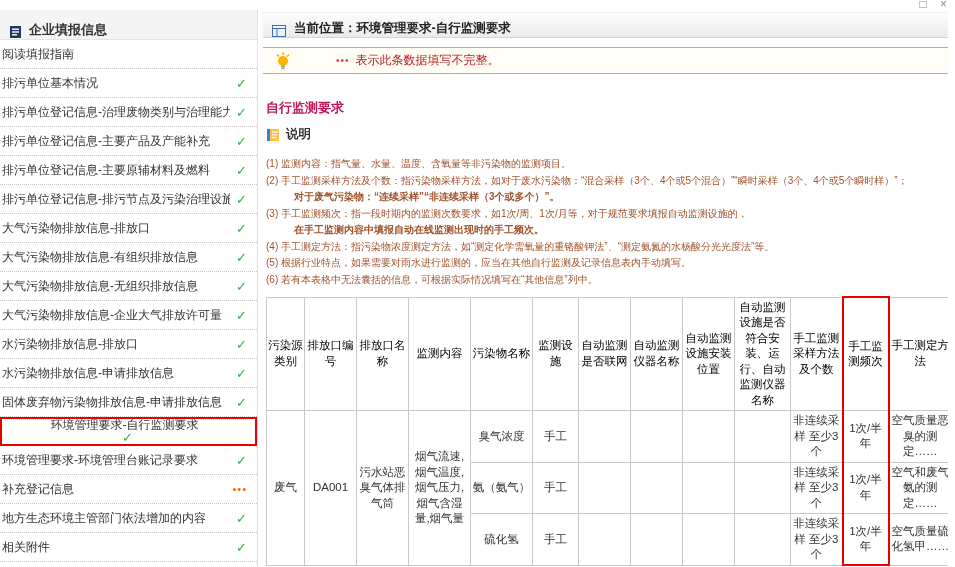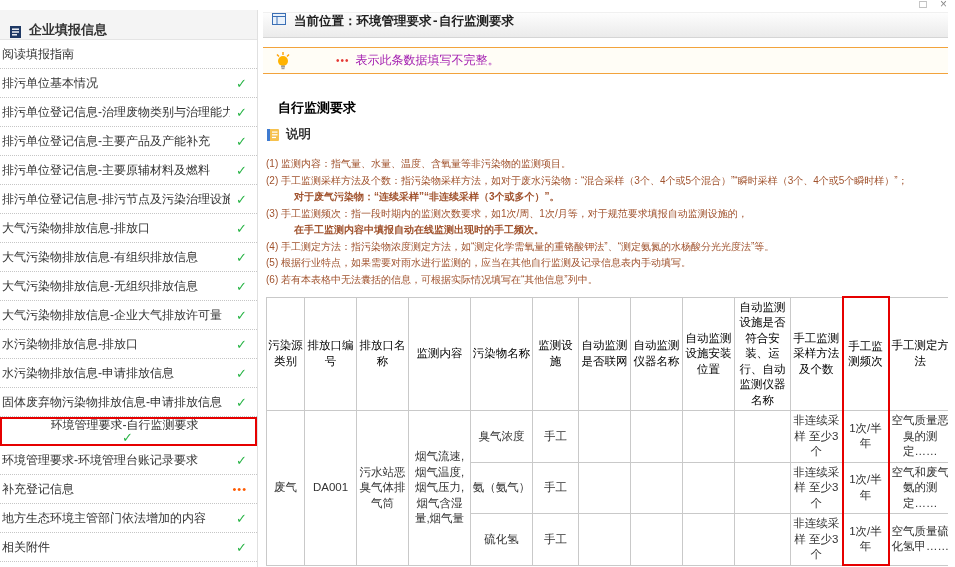--- a/index.html
+++ b/index.html
@@ -24,30 +24,30 @@
     white-space:nowrap; cursor:pointer; overflow:hidden; }
   .side-item.selected { outline:2px solid #e60000; outline-offset:-2px;flex-direction:column; }
   .side-label { overflow:hidden; text-overflow:clip; }
   .check { color:#28b446; font-weight:bold; font-size:13px; flex:0 0 auto; margin-left:6px; }
   .dots { color:#ff5a00; font-size:11px; letter-spacing:1px; flex:0 0 auto; margin-left:6px; }
 
   
   .main { flex:1 1 auto; min-width:0; display:flex; flex-direction:column; padding:2px 7px 0 5px; }
   .crumb { height:26px; flex:0 0 26px; background:linear-gradient(#fdfdfd,#ebebeb);
     border-bottom:1px solid #d5d5d5; border-top:1px solid #f0f0f0;
-    display:flex; align-items:flex-start; gap:8px; padding:0 9px; font-size:12.5px; font-weight:bold; color:#222;font-family:Liberation Mono, monospace; }
+    display:flex; align-items:flex-end; gap:8px; padding:0 9px; font-size:12.5px; font-weight:bold; color:#222; }
   .notice { margin-top:9px; height:27px; flex:0 0 27px; border-top:1px solid #f2a33c; border-bottom:1px solid #f2a33c;
     background:#fffdf6; display:flex; align-items:center; padding:0 12px; }
   .notice-bulb { flex:0 0 auto; }
   .notice-msg { margin-left:45px; display:flex; align-items:center; gap:6px; }
   .notice-dots { color:#e53935; font-size:10px; letter-spacing:1px; }
-  .notice-text { color:#a21caf; font-size:12px; }
+  .notice-text { color:#b91c1c; font-size:12px; }
 
   .content { flex:1 1 auto; overflow:hidden; padding-left:3px; }
-  .section-title { margin:25px 0 9px 12px; color:#000000; font-size:13px; font-weight:bold; }
+  .section-title { margin:25px 0 9px 0; color:#be185d; font-size:13px; font-weight:bold; }
   .instr-head { display:flex; align-items:center; gap:6px; font-size:12.5px; font-weight:bold; color:#333; margin-bottom:13px; }
   .instructions { color:#a0522d; font-size:10px; line-height:16.5px; white-space:nowrap; overflow:hidden; }
   .instr-line.indent { padding-left:28px;font-weight:bold; }
 
   table.req-table { border-collapse:collapse; table-layout:fixed; width:685px; margin-top:8px;
     font-size:11.5px; color:#333; background:#fff; }
   .req-table th, .req-table td { border:1px solid #c9c9c9; text-align:center; vertical-align:middle;
     padding:2px 1px; font-weight:normal; word-break:break-all; line-height:1.35; }
   .req-table thead th { height:110px; color:#000; }
   .req-table tbody td { height:51px; }

